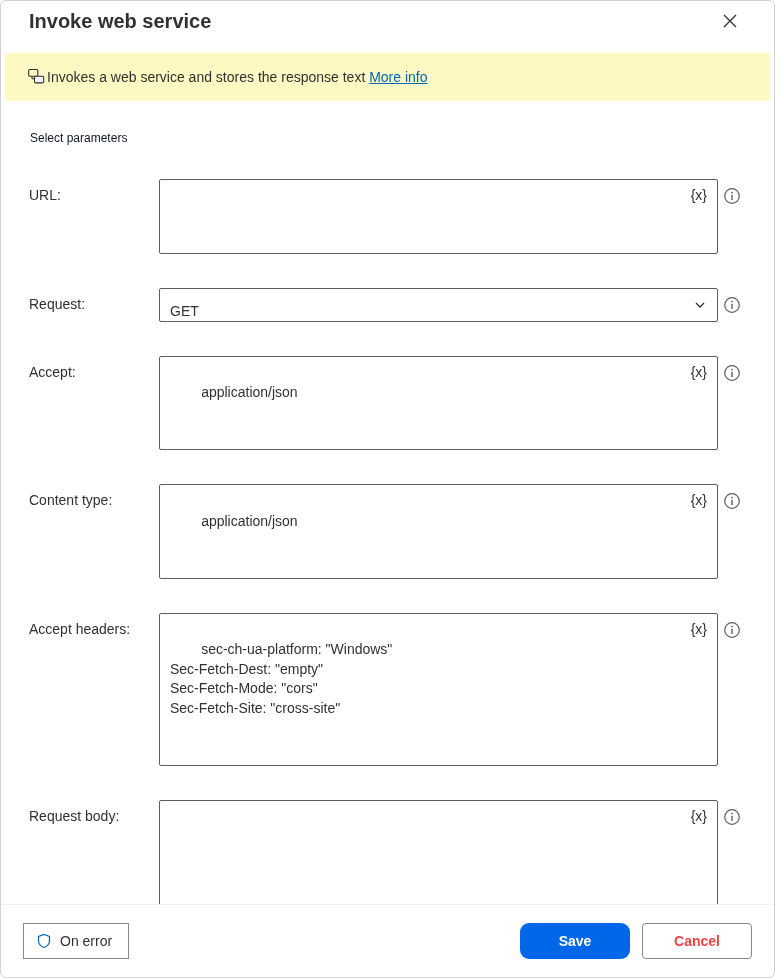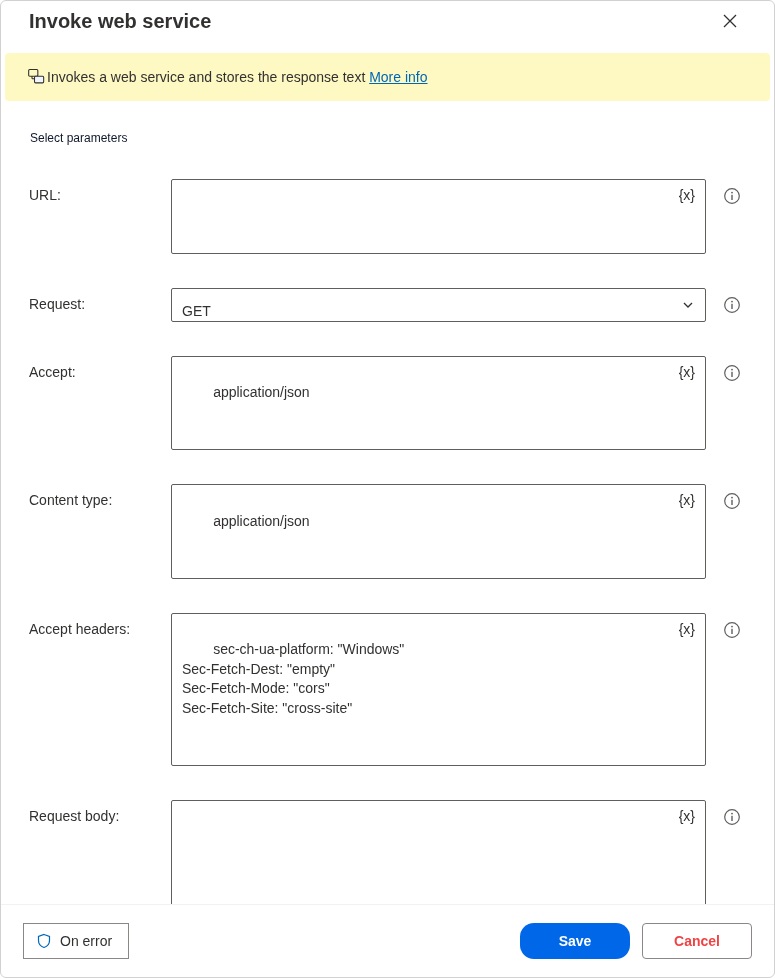--- a/index.html
+++ b/index.html
@@ -57,21 +57,21 @@
   }
   .section-title {
     font-size: 12px;
     font-weight: 400;
     color: #0f172a;
     margin: 10px 0 22px 1px;
   }
   .form-row {
     display: grid;
     grid-template-columns: 126px 1fr 24px;
-    gap: 16px;
+    gap: 4px;
     margin-bottom: 20px;
     align-items: start;
     margin-top: 34px;
   }
   .form-row .label {
     padding-top: 8px;
     font-size: 14px;
   }
   .field-box {
     border: 1px solid #605e5c;
@@ -139,21 +139,21 @@
     display: flex; align-items: center; gap: 8px;
     cursor: pointer;
     font-size: 14px;
     color: #323130;
   }
   .footer-spacer { flex: 1; }
   .btn-primary {
     background: #0067e8;
     color: #fff;
     border: none;
-    border-radius: 14px;
+    border-radius: 9px;
     height: 36px;
     min-width: 110px;
     font-size: 14px;
     font-weight: 600;
     cursor: pointer;
     margin-right: 12px;
   }
   .btn-secondary {
     background: #fff;
     color: #ef4444;

